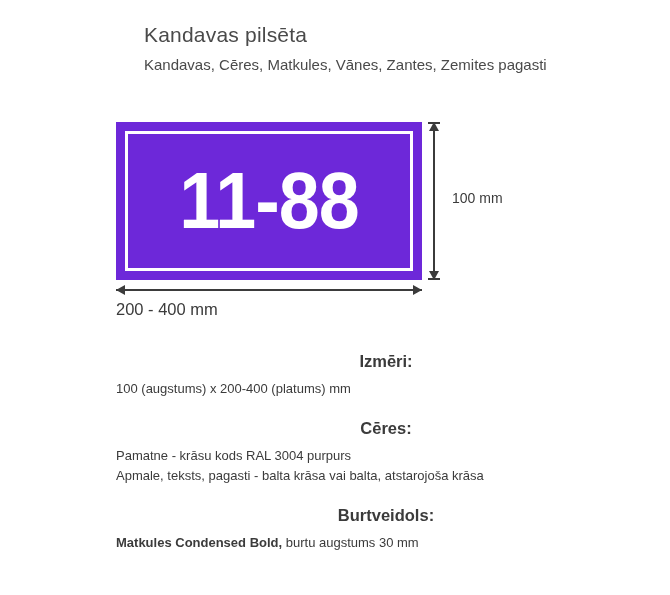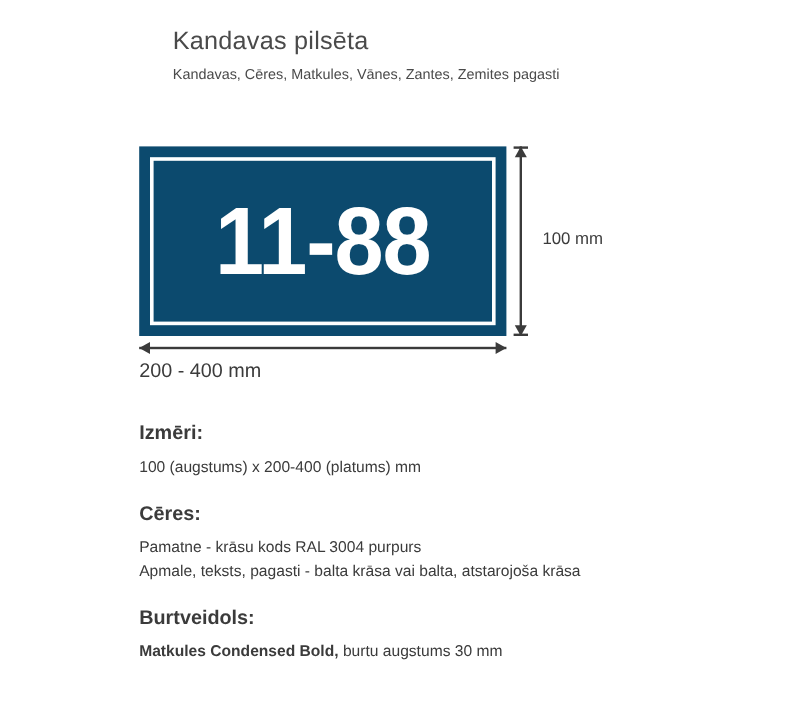--- a/index.html
+++ b/index.html
@@ -33,34 +33,34 @@
   }
   .header-title {
     font-size: 21px;
     color: #4a4a4a;
     letter-spacing: 0.2px;
     line-height: 1.2;
     font-weight: 400;
   }
   .header-subtitle {
     margin-top: 8px;
-    font-size: 12px;
+    font-size: 15px;
     color: #4a4a4a;
     line-height: 1.3;
     font-weight: 400;
   }
 
   
   .plate {
     position: absolute;
     left: 116px;
     top: 122px;
     width: 306px;
     height: 158px;
-    background: #0c4a6e;
+    background: #6d28d9;
     box-sizing: border-box;
   }
   .plate-inner-border {
     position: absolute;
     left: 9px;
     top: 9px;
     right: 9px;
     bottom: 9px;
     border: 3px solid #ffffff;
     box-sizing: border-box;
@@ -171,20 +171,21 @@
     width: 540px;
   }
   .spec-block {
     margin-bottom: 20px;
   }
   .spec-heading {
     font-size: 16.5px;
     font-weight: bold;
     color: #3b3b3b;
     margin-bottom: 8px;
+    text-align: center;
   }
   .spec-line {
     font-size: 13px;
     color: #3b3b3b;
     line-height: 1.55;
     font-weight: 400;
   }
   .spec-line .bold {
     font-weight: bold;
   }

